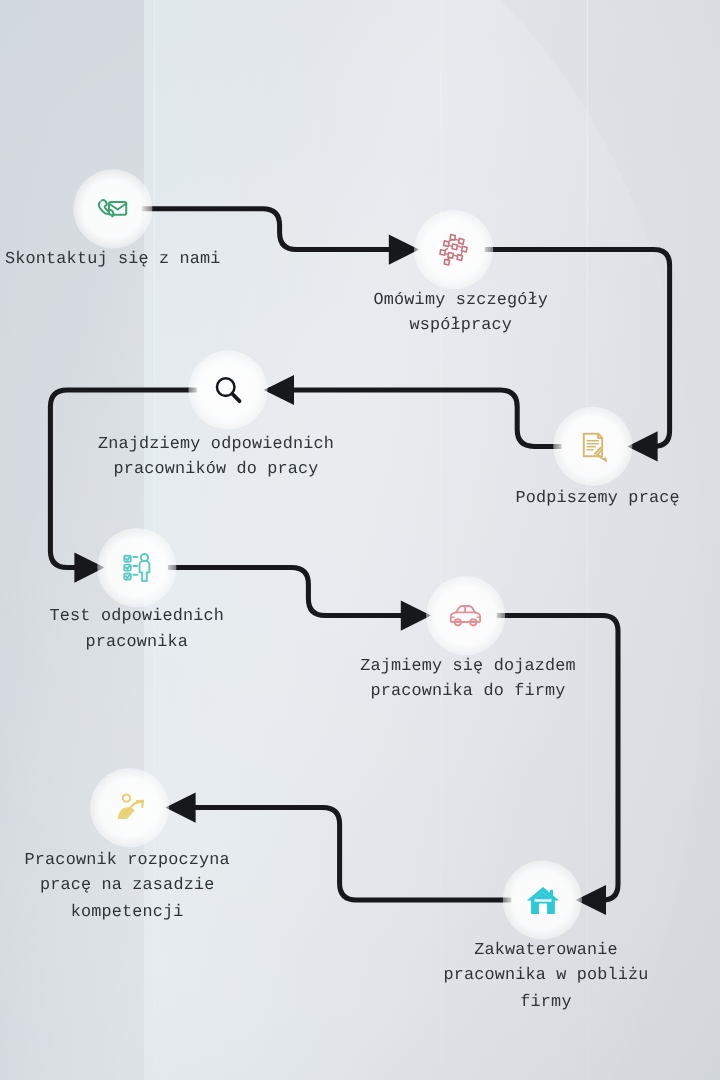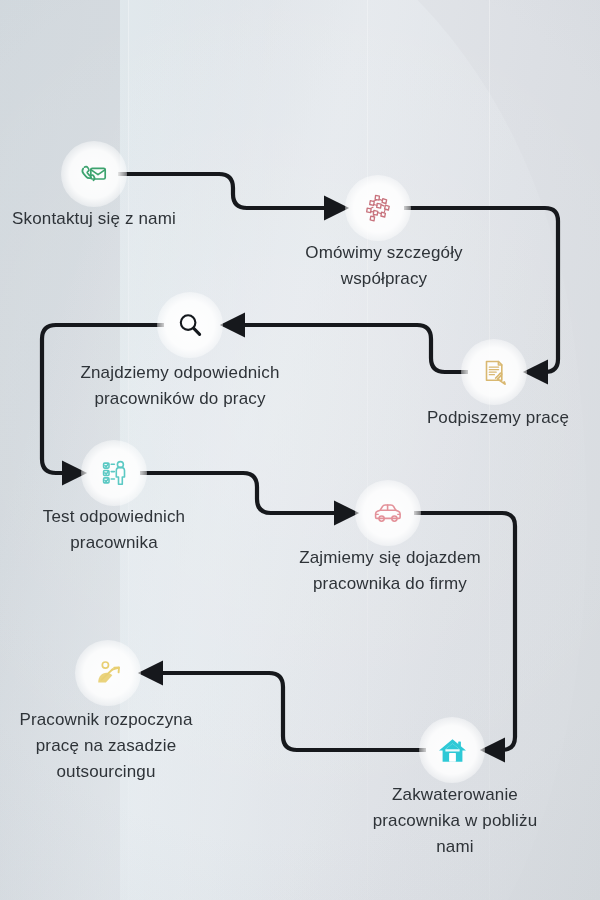--- a/index.html
+++ b/index.html
@@ -60,25 +60,26 @@
     content:""; position:absolute;
     left:-9px; top:-9px; width:66px; height:66px;
     border-radius:50%;
     background:radial-gradient(circle,rgba(255,255,255,.95) 0%,rgba(255,255,255,.88) 52%,rgba(255,255,255,.34) 74%,rgba(255,255,255,0) 100%);
     z-index:0;
   }
   .disc svg { position:relative; z-index:1; display:block; }
   .caption {
     position:absolute;
     color:#2e3338;
-    font-size:17px;
+    font-size:14px;
     line-height:1.52;
     text-align:center;
     white-space:pre-line;
     letter-spacing:.15px;
+    font-family:Liberation Mono, monospace;
   }
 </style>
 </head>
 <body>
 
 <div id="stage">
 
   <div class="bg-base"></div>
   <div class="bg-panel"></div>
   <div class="bg-sheen"></div>
@@ -226,31 +227,31 @@
       <svg width="33" height="33" viewBox="0 0 33 33" fill="none">
         <path d="M16.5 5.2 L30 16.4 h-3.6 v11.3 H6.6 V16.4 H3 Z" fill="#2ec9d6"></path>
         <rect x="13.1" y="18.9" width="6.8" height="8.8" fill="#ffffff" rx=".6"></rect>
         <path d="M16.5 9.4 L23.6 15.3 v2.1 h-14.2 v-2.1 Z" fill="#ffffff" opacity=".9"></path>
         <path d="M16.5 9.4 L23.6 15.3 h-14.2 Z" fill="#2ec9d6"></path>
         <rect x="22.2" y="7.5" width="2.7" height="5.2" fill="#2ec9d6" rx=".6"></rect>
       </svg>
     </div>
     <div class="caption" style="left:357px; top:782px; width:196px">Zakwaterowanie
 pracownika w pobliżu
-nami</div>
+firmy</div>
   </div>
 
   <div class="node">
     <div class="disc" style="left:84px; top:649px">
       <svg width="33" height="33" viewBox="0 0 33 33" fill="none">
         <circle cx="13.4" cy="8.1" r="3.1" fill="none" stroke="#e8cf72" stroke-width="1.7"></circle>
         <path d="M6.2 25.4 c0-5.6 3.6-9.6 8.3-9.6 c2.4 0 4.4.9 5.8 2.4 L13.9 25.4 Z" fill="#e8cf72" opacity=".92"></path>
         <path d="M9.6 22.6 L20.6 12.2" stroke="#e8cf72" stroke-width="1.9" stroke-linecap="round"></path>
         <path d="M22.2 10.7 L27.0 10.5 L26.6 15.3" fill="none" stroke="#e8cf72" stroke-width="1.9" stroke-linecap="round" stroke-linejoin="round"></path>
         <path d="M20.3 12.6 L26.9 10.6" stroke="#e8cf72" stroke-width="1.9" stroke-linecap="round"></path>
       </svg>
     </div>
     <div class="caption" style="left:12px; top:707px; width:188px">Pracownik rozpoczyna
 pracę na zasadzie
-outsourcingu</div>
+kompetencji</div>
   </div>
 
 </div>
 
 </body></html>

